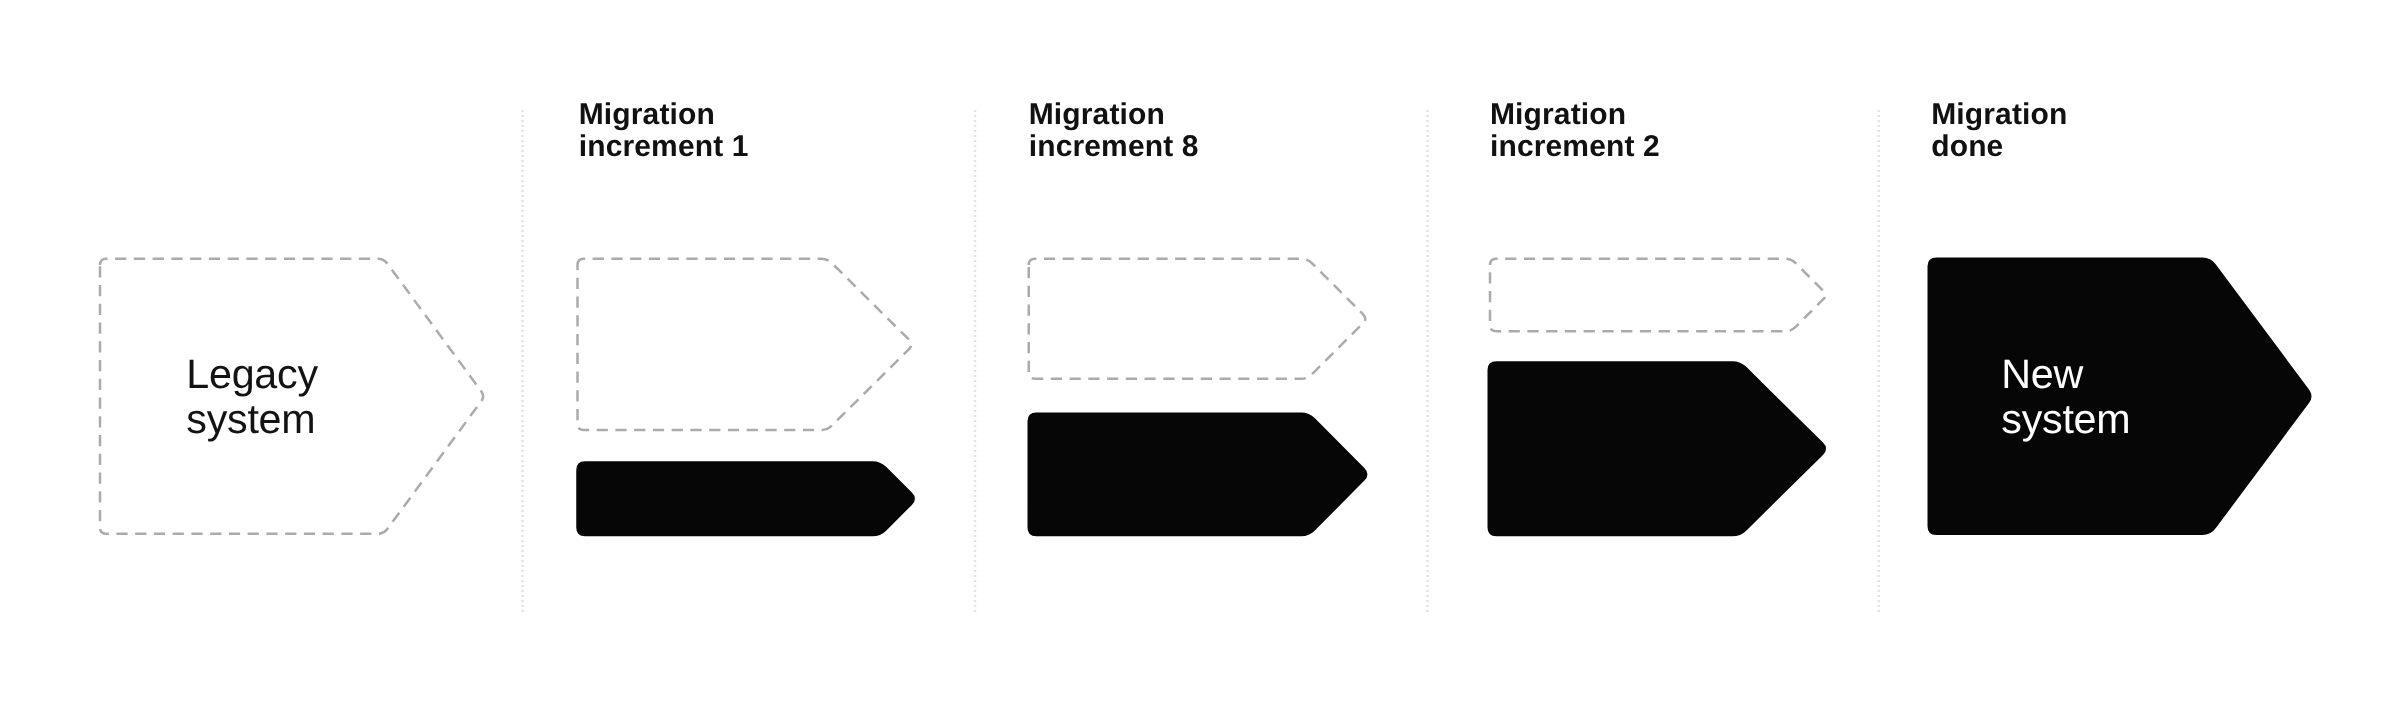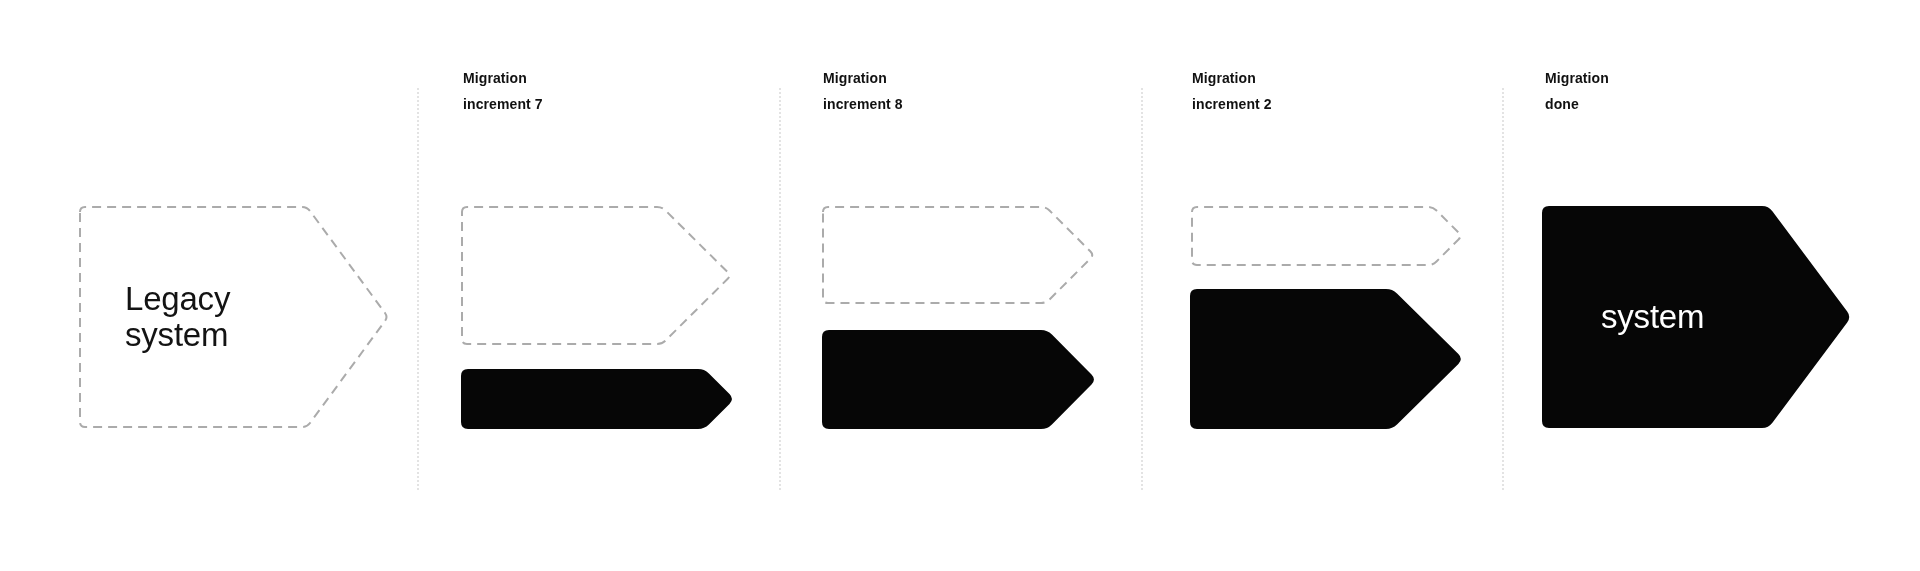--- a/index.html
+++ b/index.html
@@ -26,22 +26,22 @@
     height: 403px;
     width: 2px;
     background-image: repeating-linear-gradient(to bottom, #e3e3e3 0 2px, transparent 2px 4px);
   }
   .divider.d1 { left: 417px; }
   .divider.d2 { left: 779px; }
   .divider.d3 { left: 1141px; }
   .divider.d4 { left: 1502px; }
   .col-label {
     position: absolute;
-    top: 65px;
-    font-size: 14px;
+    top: 79px;
+    font-size: 24px;
     line-height: 26px;
     font-weight: 600;
     letter-spacing: 0.1px;
     color: #111111;
     white-space: nowrap;
   }
   .col-label.l1 { left: 463px; }
   .col-label.l2 { left: 823px; }
   .col-label.l3 { left: 1192px; }
   .col-label.l4 { left: 1545px; }
@@ -53,21 +53,21 @@
     height: 220px;
     box-sizing: border-box;
     display: flex;
     flex-direction: column;
     justify-content: center;
     font-size: 33px;
     line-height: 36px;
     font-weight: 500;
     letter-spacing: -0.2px;
   }
-  .shape-title.legacy { left: 68px;   padding-left: 57px; color: #131313; }
+  .shape-title.legacy { left: 92px;   padding-left: 57px; color: #131313; }
   .shape-title.newsys { left: 1543px; padding-left: 58px; color: #ffffff; }
 </style>
 </head>
 <body>
 
 <div id="canvas" style="background: rgb(255, 255, 255);">
 
   <svg id="shapes" width="1920" height="571" viewBox="0 0 1920 571" aria-hidden="true">
       <path d="M 80.0 212.0 Q 80 207 85.0 207.0 L 302.0 207.0 Q 307 207 310.0 211.0 L 385.0 313.0 Q 388 317 385.0 321.0 L 310.0 423.0 Q 307 427 302.0 427.0 L 85.0 427.0 Q 80 427 80.0 422.0 Z" fill="none" stroke="#ababab" stroke-width="2" stroke-dasharray="9 6"></path>
       <path d="M 462.0 212.0 Q 462 207 467.0 207.0 L 657.0 207.0 Q 662 207 665.5 210.5 L 727.5 272.0 Q 731 275.5 727.5 279.0 L 665.5 340.5 Q 662 344 657.0 344.0 L 467.0 344.0 Q 462 344 462.0 339.0 Z" fill="none" stroke="#ababab" stroke-width="2" stroke-dasharray="9 6"></path>
@@ -79,36 +79,37 @@
       <path d="M 1543.0 213.0 Q 1543 207 1549.0 207.0 L 1762.0 207.0 Q 1768 207 1771.6 211.8 L 1846.4 312.2 Q 1850 317 1846.4 321.8 L 1771.6 422.2 Q 1768 427 1762.0 427.0 L 1549.0 427.0 Q 1543 427 1543.0 421.0 Z" fill="#060606" stroke="#060606" stroke-width="2" stroke-linejoin="round"></path>
     </svg>
 
   <div class="divider d1" style="background-image: repeating-linear-gradient(rgb(227, 227, 227) 0px, rgb(227, 227, 227) 2px, transparent 2px, transparent 4px); left: 417px; top: 88px; height: 403px;"></div>
   <div class="divider d2" style="background-image: repeating-linear-gradient(rgb(227, 227, 227) 0px, rgb(227, 227, 227) 2px, transparent 2px, transparent 4px); left: 779px; top: 88px; height: 403px;"></div>
   <div class="divider d3" style="background-image: repeating-linear-gradient(rgb(227, 227, 227) 0px, rgb(227, 227, 227) 2px, transparent 2px, transparent 4px); left: 1141px; top: 88px; height: 403px;"></div>
   <div class="divider d4" style="background-image: repeating-linear-gradient(rgb(227, 227, 227) 0px, rgb(227, 227, 227) 2px, transparent 2px, transparent 4px); left: 1502px; top: 88px; height: 403px;"></div>
 
   <div class="col-label l1" style="color: rgb(17, 17, 17);">
     <span class="ln">Migration</span>
-    <span class="ln">increment 7</span>
+    <span class="ln">increment 1</span>
   </div>
   <div class="col-label l2" style="color: rgb(17, 17, 17);">
     <span class="ln">Migration</span>
     <span class="ln">increment 8</span>
   </div>
   <div class="col-label l3" style="color: rgb(17, 17, 17);">
     <span class="ln">Migration</span>
     <span class="ln">increment 2</span>
   </div>
   <div class="col-label l4" style="color: rgb(17, 17, 17);">
     <span class="ln">Migration</span>
     <span class="ln">done</span>
   </div>
 
   <div class="shape-title legacy" style="color: rgb(19, 19, 19);">
     <span class="ln">Legacy</span>
     <span class="ln">system</span>
   </div>
   <div class="shape-title newsys" style="color: rgb(255, 255, 255);">
+    <span class="ln">New</span>
     <span class="ln">system</span>
   </div>
 
 </div>
 
 </body></html>

